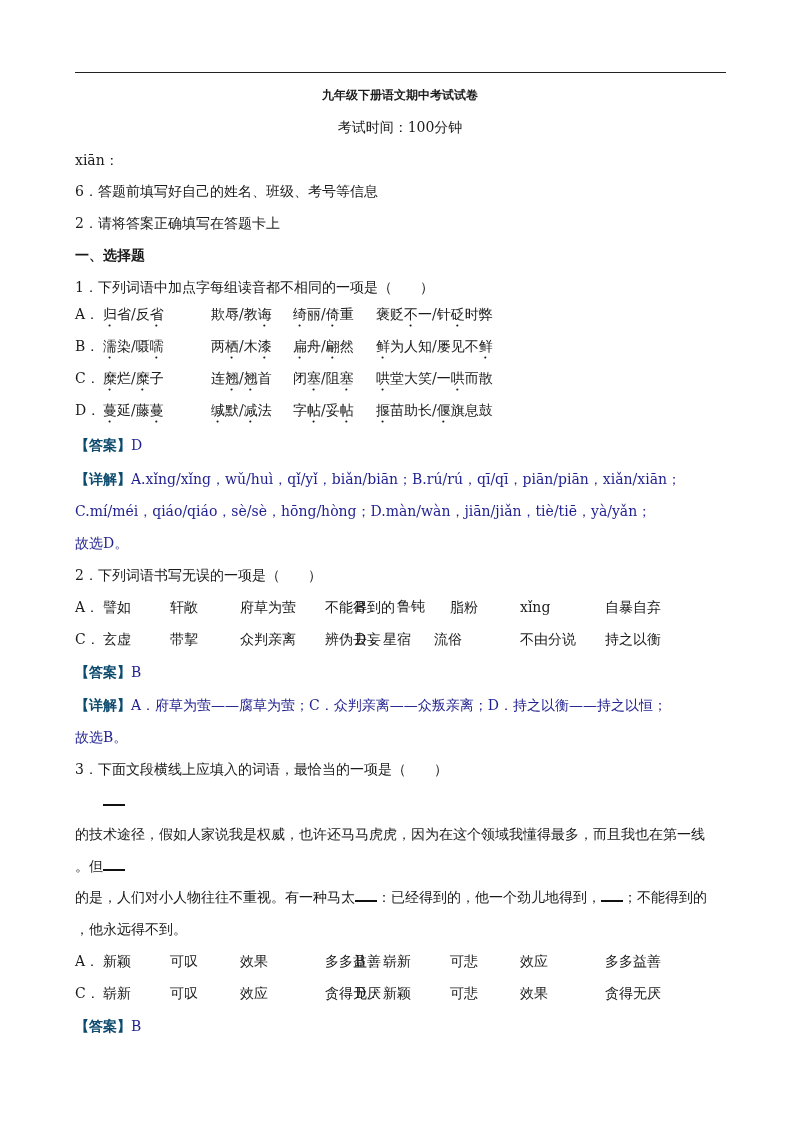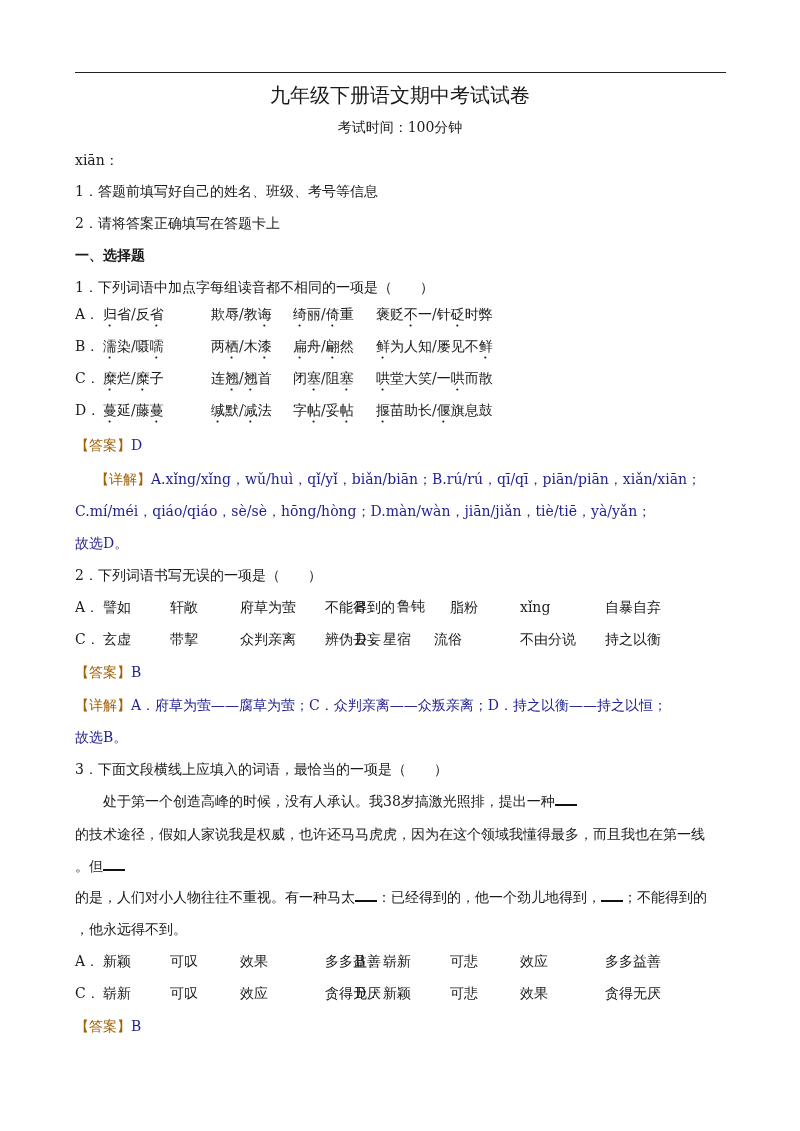--- a/index.html
+++ b/index.html
@@ -4,58 +4,58 @@
   <style>
     html, body { margin: 0; padding: 0; background: #ffffff; }
     body {
       width: 800px; height: 1131px; position: relative; overflow: hidden;
       font-family: "DejaVu Serif", "Liberation Serif", serif;
       color: #1a1a1a;
     }
     .rule { position: absolute; left: 75px; top: 72px; width: 651px; height: 0; border-top: 1.5px solid #222; }
     .line { position: absolute; left: 75px; font-size: 14px; white-space: nowrap; line-height: 18px; }
     .center { left: 0; width: 800px; text-align: center; }
-    .title { font-weight: normal; font-size: 20px; }
+    .title { font-weight: bold; font-size: 12px; }
     .bold { font-weight: bold; }
     .blue { color: #1f1f8f; }
-    .bracket { color: #a16207; font-weight: normal; }
+    .bracket { color: #0c4a6e; font-weight: bold; }
     .opt { display: inline-block; }
     .dot {
       text-emphasis: filled dot;
       -webkit-text-emphasis: filled dot;
       text-emphasis-position: under right;
       -webkit-text-emphasis-position: under;
     }
     .blank { display: inline-block; width: 22px; border-bottom: 2px solid #111; height: 12px; vertical-align: baseline; }
   </style>
 </head>
 <body>
 
 <div>
   <div class="rule"></div>
 
   <div class="line center title" style="top:86px;">九年级下册语文期中考试试卷</div>
   <div class="line center" style="top:118px;">考试时间：100分钟</div>
 
   <div class="line" style="top:151px;">xiān：</div>
-  <div class="line" style="top:182px;">1．答题前填写好自己的姓名、班级、考号等信息</div>
+  <div class="line" style="top:182px;">6．答题前填写好自己的姓名、班级、考号等信息</div>
   <div class="line" style="top:214px;">2．请将答案正确填写在答题卡上</div>
 
   <div class="line bold" style="top:246px;">一、选择题</div>
 
   <div class="line" style="top:278px;">1．下列词语中加点字每组读音都不相同的一项是（　　）</div>
   <div class="line q1-opt" style="top:305px;"><span class="opt" style="width: 28px;">A．</span><span class="opt" style="position: absolute; left: 28px;"><span class="dot">归</span><span>省/反</span><span class="dot">省</span></span><span class="opt" style="position: absolute; left: 136px;"><span>欺辱/教</span><span class="dot">诲</span></span><span class="opt" style="position: absolute; left: 218px;"><span class="dot">绮</span><span>丽/</span><span class="dot">倚</span><span>重</span></span><span class="opt" style="position: absolute; left: 301px;"><span>褒贬</span><span class="dot">不</span><span>一/针</span><span class="dot">砭</span><span>时弊</span></span></div>
   <div class="line q1-opt" style="top:337px;"><span class="opt" style="width: 28px;">B．</span><span class="opt" style="position: absolute; left: 28px;"><span class="dot">濡</span><span>染/嗫</span><span class="dot">嚅</span></span><span class="opt" style="position: absolute; left: 136px;"><span>两</span><span class="dot">栖</span><span>/木</span><span class="dot">漆</span></span><span class="opt" style="position: absolute; left: 218px;"><span class="dot">扁</span><span>舟/</span><span class="dot">翩</span><span>然</span></span><span class="opt" style="position: absolute; left: 301px;"><span class="dot">鲜</span><span>为人知/屡见不</span><span class="dot">鲜</span></span></div>
   <div class="line q1-opt" style="top:369px;"><span class="opt" style="width: 28px;">C．</span><span class="opt" style="position: absolute; left: 28px;"><span class="dot">糜</span><span>烂/</span><span class="dot">糜</span><span>子</span></span><span class="opt" style="position: absolute; left: 136px;"><span>连</span><span class="dot">翘</span><span>/</span><span class="dot">翘</span><span>首</span></span><span class="opt" style="position: absolute; left: 218px;"><span>闭</span><span class="dot">塞</span><span>/阻</span><span class="dot">塞</span></span><span class="opt" style="position: absolute; left: 301px;"><span class="dot">哄</span><span>堂大笑/一</span><span class="dot">哄</span><span>而散</span></span></div>
   <div class="line q1-opt" style="top:401px;"><span class="opt" style="width: 28px;">D．</span><span class="opt" style="position: absolute; left: 28px;"><span class="dot">蔓</span><span>延/藤</span><span class="dot">蔓</span></span><span class="opt" style="position: absolute; left: 136px;"><span class="dot">缄</span><span>默/</span><span class="dot">减</span><span>法</span></span><span class="opt" style="position: absolute; left: 218px;"><span>字</span><span class="dot">帖</span><span>/妥</span><span class="dot">帖</span></span><span class="opt" style="position: absolute; left: 301px;"><span class="dot">揠</span><span>苗助长/</span><span class="dot">偃</span><span>旗息鼓</span></span></div>
 
   <div class="line" style="top:436px;">
     <span class="bracket">【答案】</span><span class="blue">D</span>
   </div>
-  <div class="line blue" style="top:470px;margin-left:20px;">
+  <div class="line blue" style="top:470px;">
     <span class="bracket">【详解】</span><span>A.xǐng/xǐng，wǔ/huì，qǐ/yǐ，biǎn/biān；B.rú/rú，qī/qī，piān/piān，xiǎn/xiān；</span>
   </div>
   <div class="line blue" style="top:502px;">C.mí/méi，qiáo/qiáo，sè/sè，hōng/hòng；D.màn/wàn，jiān/jiǎn，tiè/tiē，yà/yǎn；</div>
   <div class="line blue" style="top:534px;">故选D。</div>
 
   <div class="line" style="top:566px;">2．下列词语书写无误的一项是（　　）</div>
   <div class="line q2-row" style="top:598px;">
       <span style="position: absolute; left: 0px;">A．</span>
       <span style="position: absolute; left: 28px;">譬如</span>
       <span style="position: absolute; left: 95px;">轩敞</span>
@@ -82,21 +82,21 @@
   <div class="line" style="top:663px;">
     <span class="bracket">【答案】</span><span class="blue">B</span>
   </div>
   <div class="line blue" style="top:696px;">
     <span class="bracket">【详解】</span><span>A．府草为萤——腐草为萤；C．众判亲离——众叛亲离；D．持之以衡——持之以恒；</span>
   </div>
   <div class="line blue" style="top:728px;">故选B。</div>
 
   <div class="line" style="top:760px;">3．下面文段横线上应填入的词语，最恰当的一项是（　　）</div>
   <div class="line" style="top:792px; left:103px;">
-    <span>处于第一个创造高峰的时候，没有人承认。我38岁搞激光照排，提出一种</span><span class="blank"></span>
+    <span class="blank"></span>
   </div>
   <div class="line" style="top:825px;">的技术途径，假如人家说我是权威，也许还马马虎虎，因为在这个领域我懂得最多，而且我也在第一线</div>
   <div class="line" style="top:857px;">
     <span>。但</span><span class="blank"></span>
   </div>
   <div class="line" style="top:888px;">
     <span>的是，人们对小人物往往不重视。有一种马太</span><span class="blank"></span><span>：已经得到的，他一个劲儿地得到，</span><span class="blank"></span><span>；不能得到的</span>
   </div>
   <div class="line" style="top:920px;">，他永远得不到。</div>
   <div class="line q3-row" style="top:952px;">

